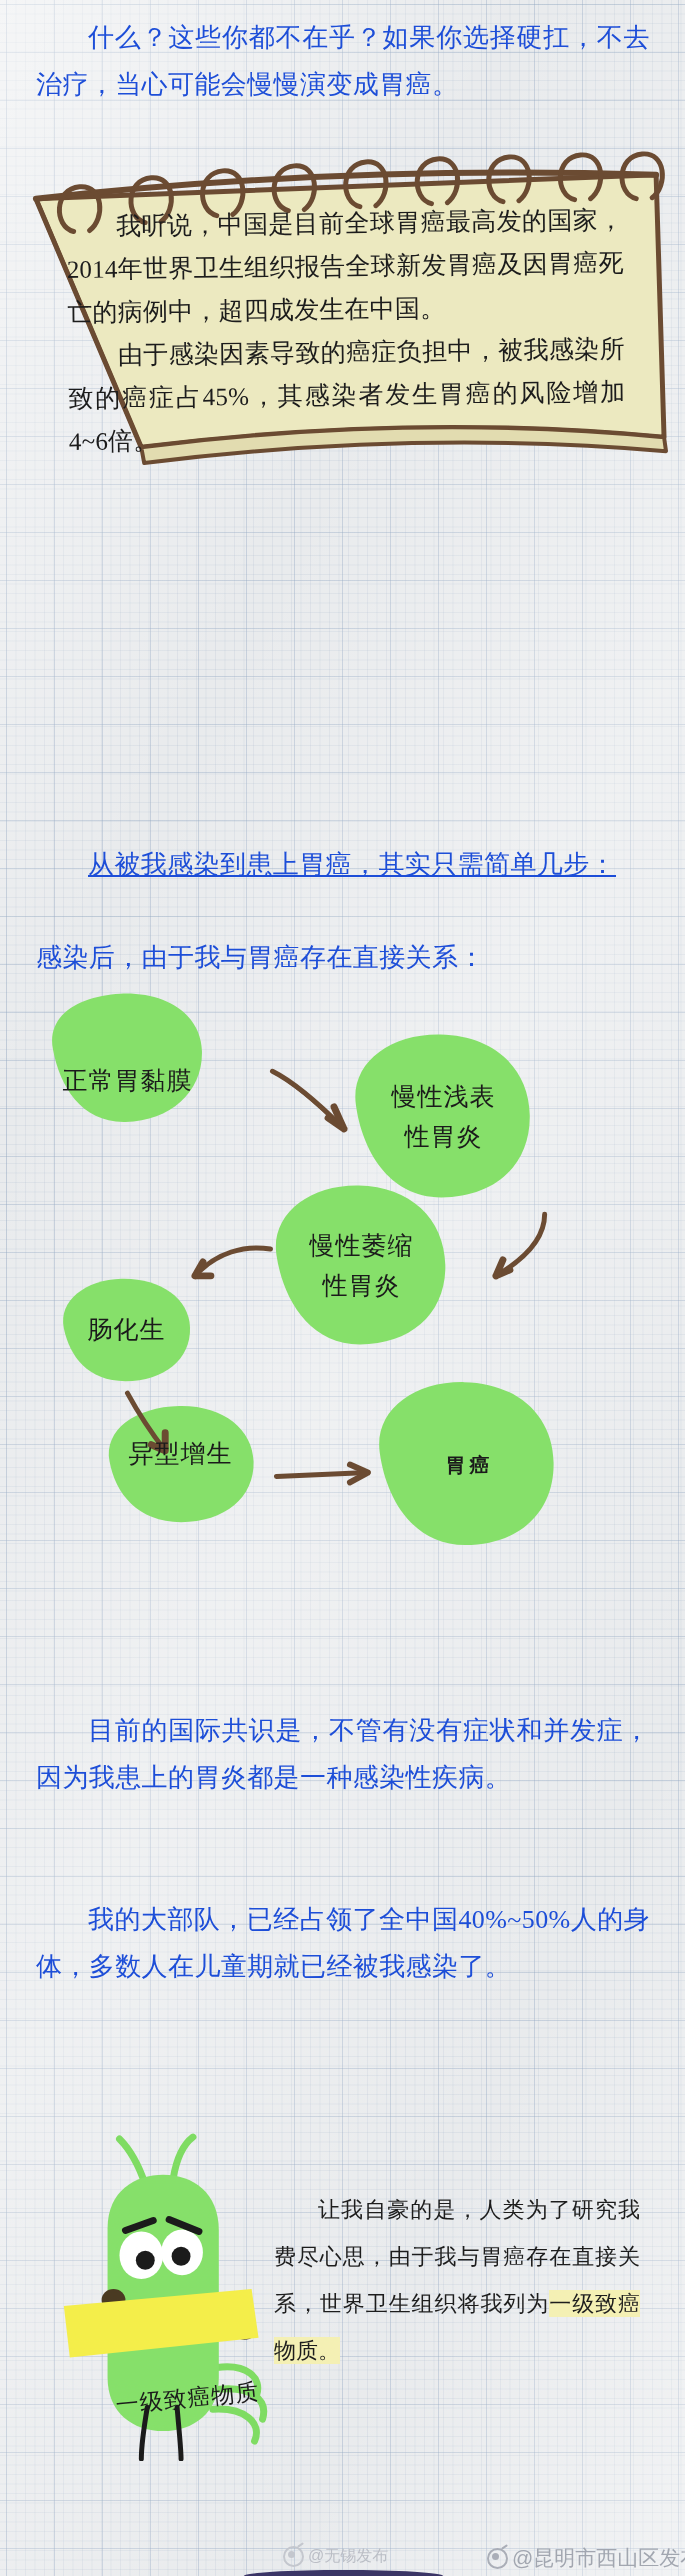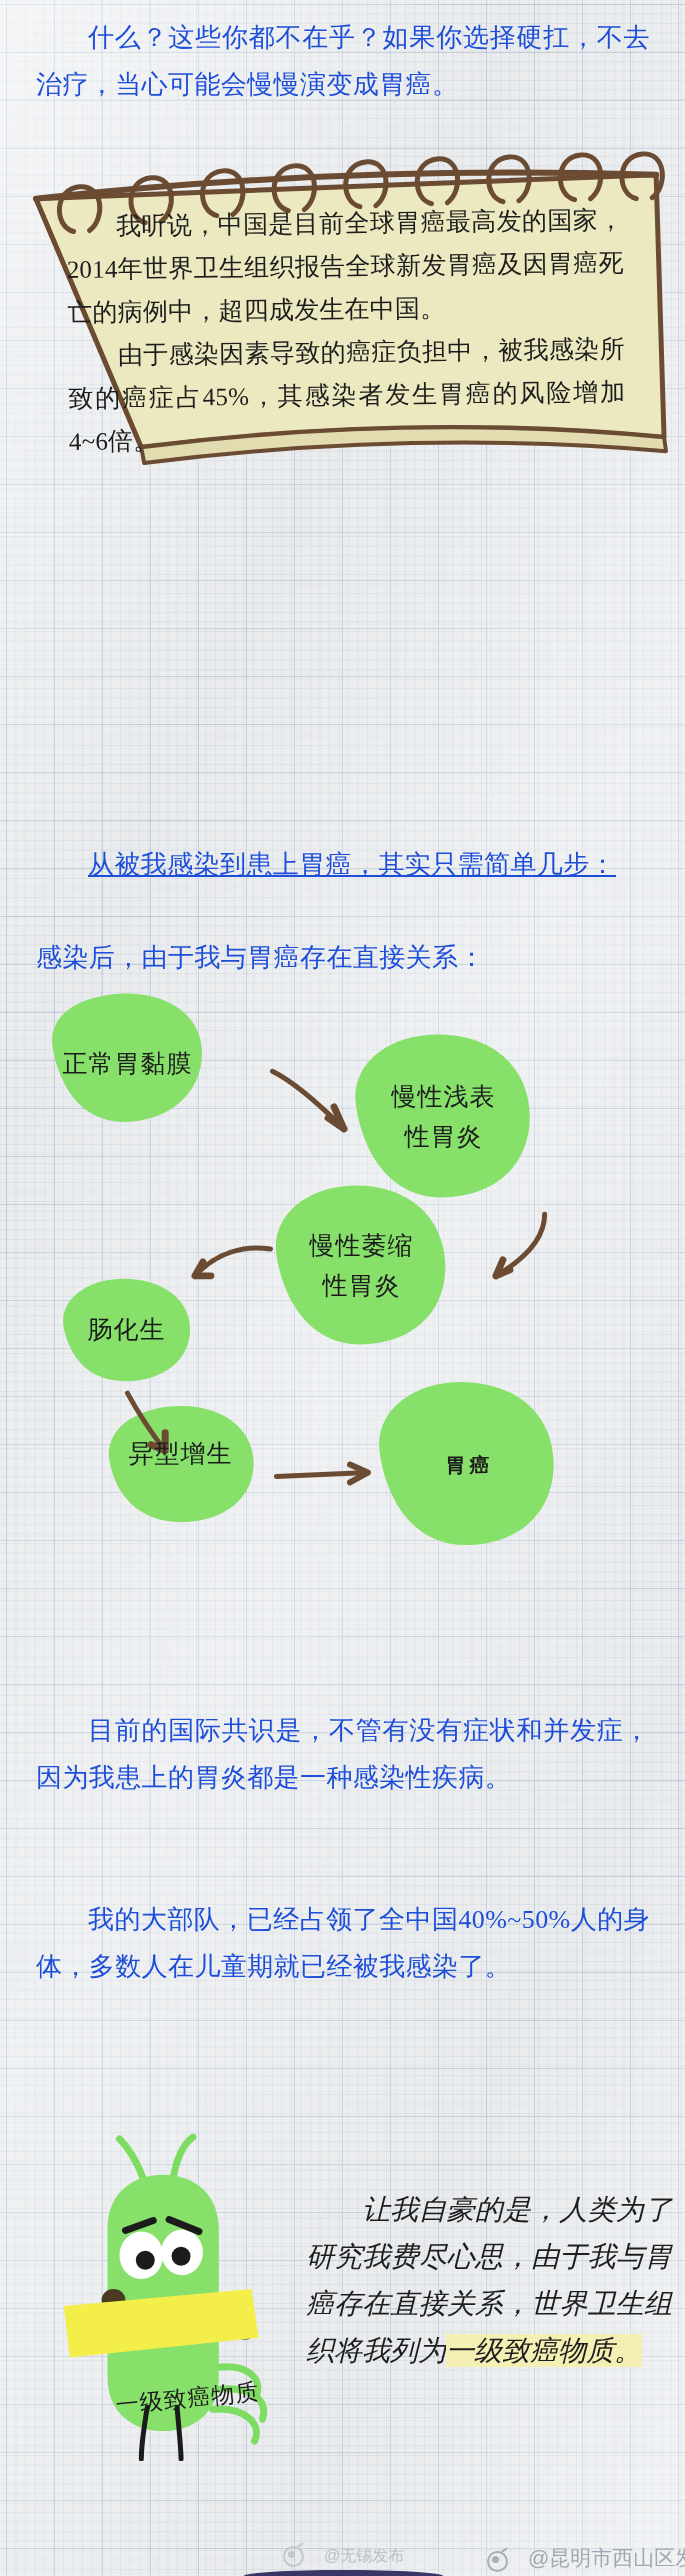--- a/index.html
+++ b/index.html
@@ -124,39 +124,38 @@
     font-size: 23px;
     letter-spacing: 1px;
     color: #1b1b1b;
     transform: rotate(-5.5deg);
     transform-origin: center;
   }
 
   
   #mascot-copy {
     position: absolute;
-    left: 306px;
+    left: 274px;
     top: 2186px;
     width: 366px;
     color: #1d1d1d;
-    font-size: 28px;
+    font-size: 22px;
     line-height: 47px;
     text-align: justify;
     text-justify: inter-ideograph;
     text-indent: 2em;
-    font-style: italic;
   }
   .hl { background: #f4f0b4; padding: 1px 0; }
 
   
   .watermark {
     position: absolute;
     display: flex;
-    align-items: flex-end;
-    gap: 20px;
+    align-items: center;
+    gap: 4px;
     color: #b9bcc4;
     font-size: 16px;
     font-family: "Liberation Sans", sans-serif;
     opacity: 0.95;
     white-space: nowrap;
   }
   .wm-eye {
     width: 17px; height: 17px;
     border-radius: 50%;
     border: 2px solid #c3c6cd;
@@ -260,21 +259,21 @@
       <path d="M 196 322 L 212 322 M 196 322 L 204 308" stroke-width="7"></path>
 
       <path d="M 128 440 C 140 462 152 480 166 498"></path>
       <path d="M 166 498 L 152 492 M 166 498 L 166 480" stroke-width="7"></path>
 
       <path d="M 278 524 L 370 520"></path>
       <path d="M 370 520 L 352 512 M 370 520 L 352 530" stroke-width="6"></path>
     </g>
   </svg>
 
-  <div class="node-label" style="left:46px;  top:88px; width:163px;text-align:center;">正常胃黏膜</div>
+  <div class="node-label" style="left:46px;  top:105px; width:163px;text-align:center;">正常胃黏膜</div>
   <div class="node-label" style="left:358px; top:121px; width:171px;">慢性浅表
 性胃炎</div>
   <div class="node-label" style="left:276px; top:270px; width:171px;">慢性萎缩
 性胃炎</div>
   <div class="node-label" style="left:54px;  top:354px; width:145px;">肠化生</div>
   <div class="node-label" style="left:95px;  top:478px; width:171px;">异型增生</div>
   <div class="node-label strong" style="left:384px; top:489px; width:171px;">胃癌</div>
 </div>
 
 <div class="para indent" style="left:36px; top:1707px; width:614px;">目前的国际共识是，不管有没有症状和并发症，因为我患上的胃炎都是一种感染性疾病。</div>

